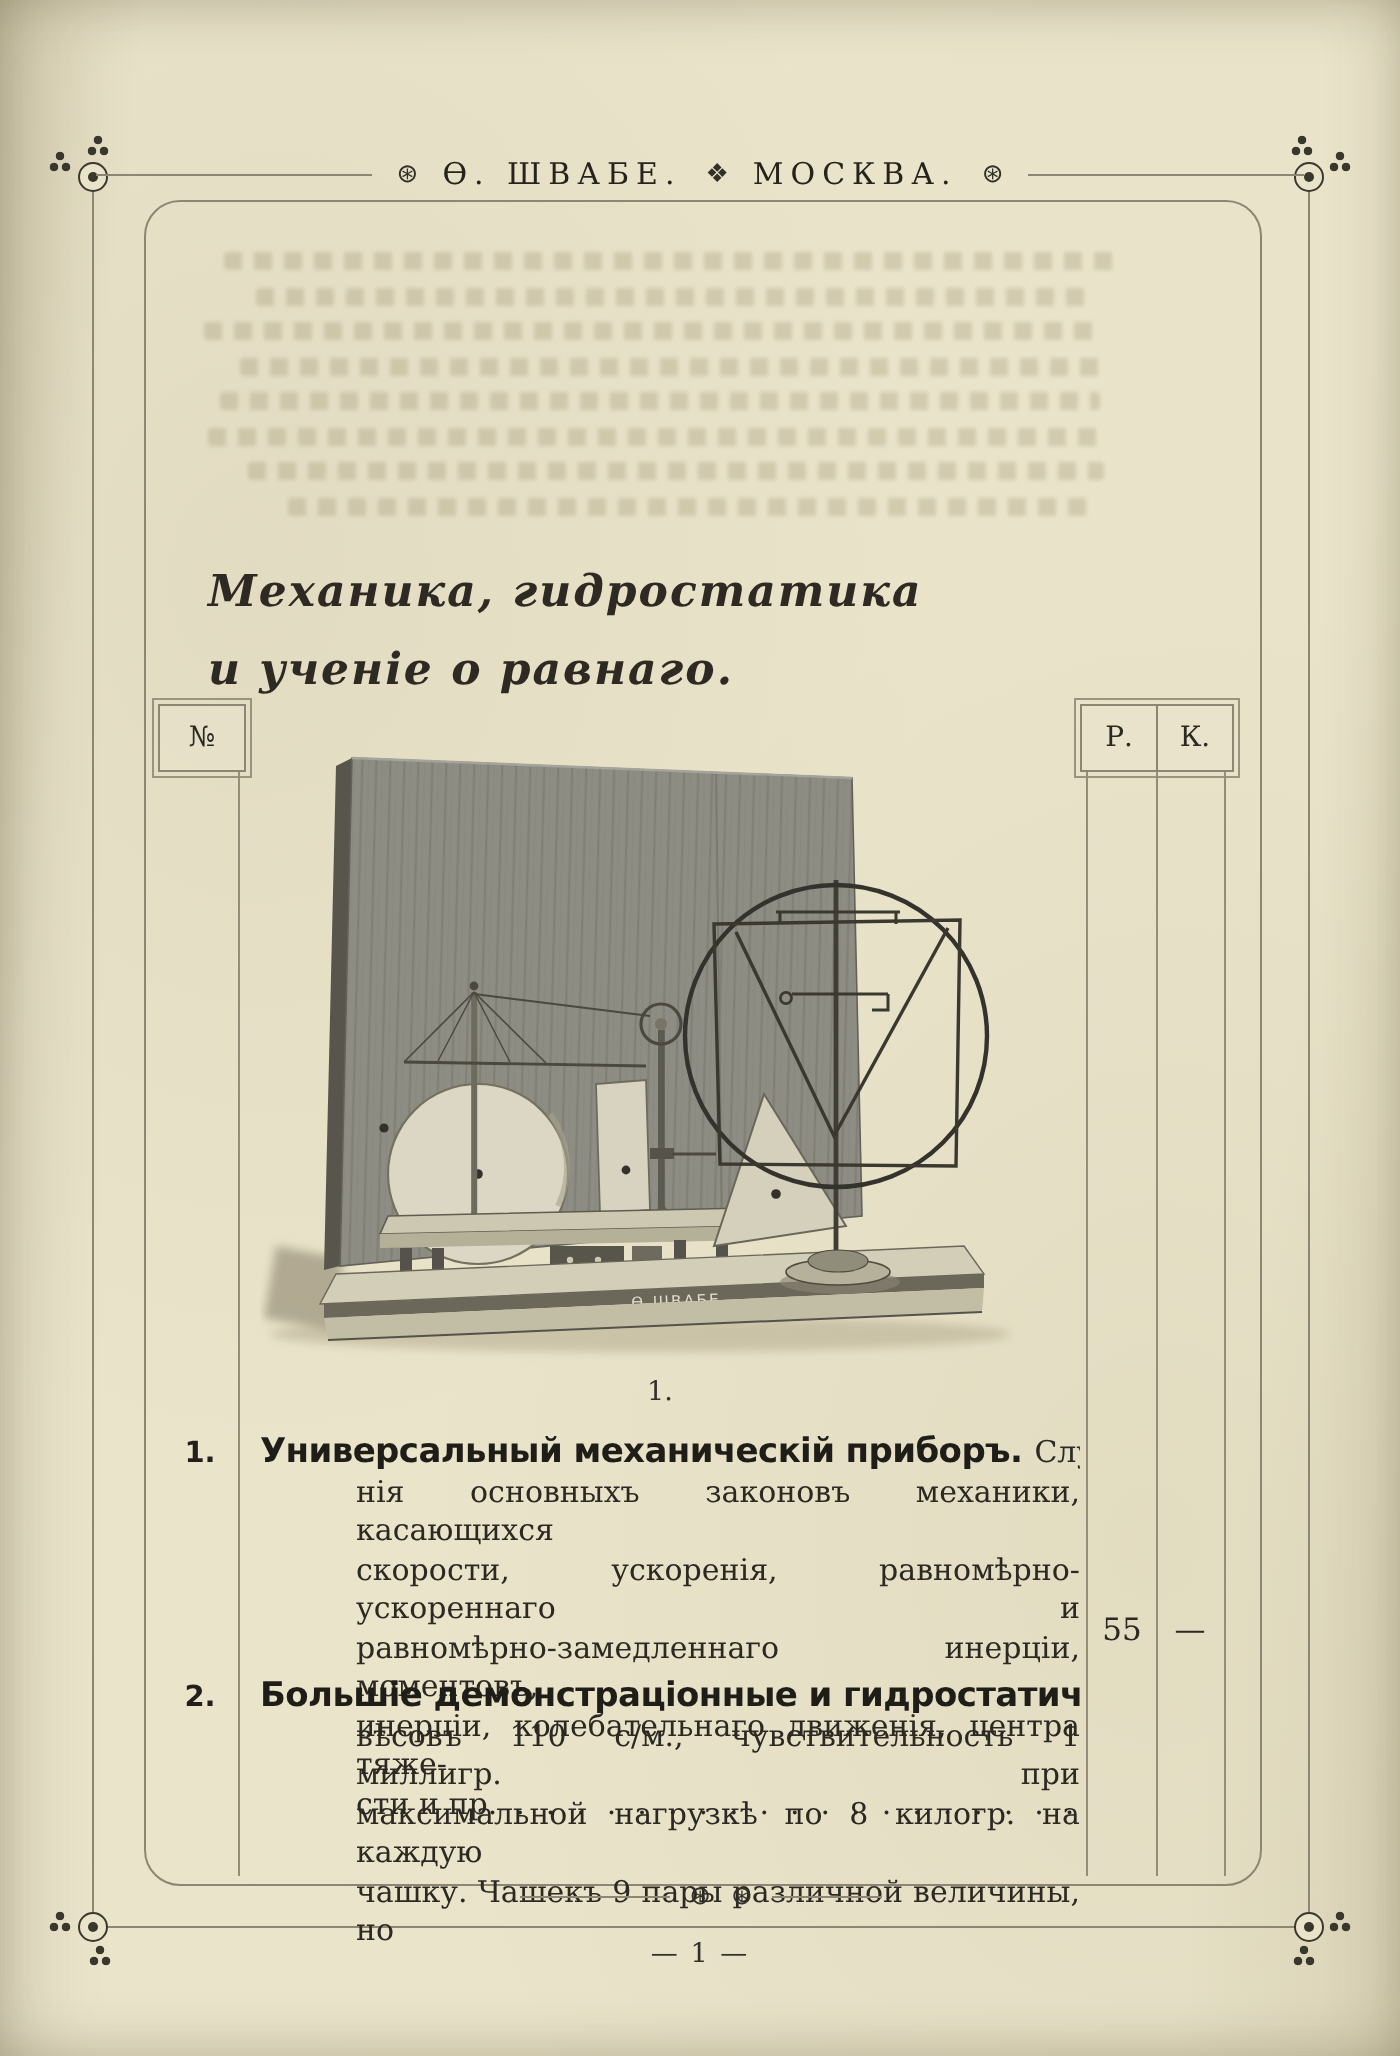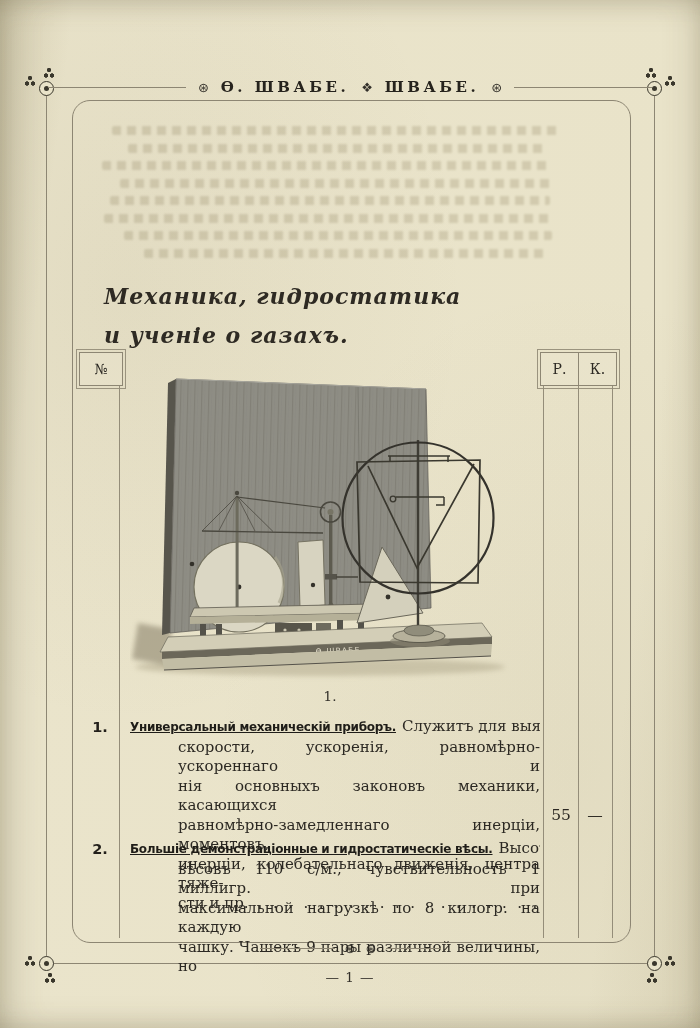--- a/index.html
+++ b/index.html
@@ -29,21 +29,21 @@
     background:
       radial-gradient(circle at 3px 8.5px, #3a372c 2px, transparent 2.3px),
       radial-gradient(circle at 9px 8.5px, #3a372c 2px, transparent 2.3px),
       radial-gradient(circle at 6px 3px,   #3a372c 2px, transparent 2.3px);}
 
   
   .band{position:absolute; display:flex; align-items:center; gap:12px;}
   .band .rule{height:1px; background:#8d8673;}
   .band .grow{flex:1;}
   .orn{font-family:"DejaVu Sans",sans-serif; font-size:13px; color:#33302a; line-height:1;}
-  .bandtext{font-weight:bold; font-size:15px; letter-spacing:3.5px; white-space:nowrap; color:#26231d;}
+  .bandtext{font-weight:normal; font-size:15px; letter-spacing:3.5px; white-space:nowrap; color:#26231d;}
 
   
   .ghost{position:absolute; left:98px; top:126px; width:462px; filter:blur(1.1px); opacity:.85;}
   .gl{height:9px; margin-bottom:8.5px; border-radius:2px;
       background:repeating-linear-gradient(90deg, rgba(128,116,80,.26) 0 9px, transparent 9px 15px);}
 
   
   .frame{position:absolute; left:72px; top:100px; width:557px; height:841px;
          border:1.4px solid #8d8673; border-radius:18px;}
   .hdrbox{position:absolute; display:flex; align-items:center; justify-content:center;
@@ -59,22 +59,22 @@
   
   .fig{position:absolute; left:130px; top:365px; width:400px; height:320px;}
   .figcap{position:absolute; left:130px; top:688px; width:400px; text-align:center;
           font-size:13.5px; color:#33302a;}
 
   
   .itemnum{position:absolute; left:84px; width:32px; text-align:center;
            font-family:"DejaVu Sans",sans-serif; font-weight:bold; font-size:14.5px; color:#221f1a;}
   .itemtext{position:absolute; left:130px; width:410px; font-size:15px; line-height:19.5px; color:#2c2923;}
   .fl{display:flex; justify-content:space-between; align-items:baseline; white-space:nowrap; overflow:hidden;}
-  .lead{font-family:"DejaVu Sans",sans-serif; font-weight:bold; font-size:12px;
-        letter-spacing:-0.3px; color:#1f1d18; margin-right:6px;text-decoration:underline;}
+  .lead{font-family:"DejaVu Sans",sans-serif; font-weight:bold; font-size:17px;
+        letter-spacing:-0.3px; color:#1f1d18; margin-right:6px;}
   .cont{margin-left:48px; text-align:justify; text-align-last:justify;}
   .lastline{margin-left:48px; display:flex; align-items:baseline;}
   .leaders{flex:1; overflow:hidden; white-space:nowrap; letter-spacing:10.5px; margin-left:9px; color:#2c2923;}
   .price{position:absolute; top:806px; font-size:15.5px; text-align:center; color:#2c2923;}
 
   .pagenum{position:absolute; left:0; top:969px; width:700px; text-align:center;
            font-size:13.5px; letter-spacing:1px; color:#33302a;}
 </style>
 </head>
 <body>
@@ -105,41 +105,41 @@
     <div class="ring"></div>
       <div class="tre" style="left:10px; top:-8px;"></div>
       <div class="tre" style="left:-8px; top:9px;"></div>
   </div>
 
   <div class="band" style="left:48px; top:78px; width:604px;">
     <div class="rule grow"></div>
     <span class="orn">⊛</span>
     <span class="bandtext">Ѳ. ШВАБЕ.</span>
     <span class="orn">❖</span>
-    <span class="bandtext">ШВАБЕ.</span>
+    <span class="bandtext">МОСКВА.</span>
     <span class="orn">⊛</span>
     <div class="rule grow"></div>
   </div>
 
   <div class="ghost">
     <div class="gl" style="margin-left:14px;"></div>
     <div class="gl" style="margin-left:30px; width:420px;"></div>
     <div class="gl" style="margin-left:4px;  width:448px;"></div>
     <div class="gl" style="margin-left:22px; width:432px;"></div>
     <div class="gl" style="margin-left:12px; width:440px;"></div>
     <div class="gl" style="margin-left:6px;  width:450px;"></div>
     <div class="gl" style="margin-left:26px; width:428px;"></div>
     <div class="gl" style="margin-left:46px; width:400px;"></div>
   </div>
 
   <div class="frame"></div>
 
   <div class="title">
     <div>Механика, гидростатика</div>
-    <div>и ученіе о газахъ.</div>
+    <div>и ученіе о равнаго.</div>
   </div>
 
   <div class="hdrbox" style="left:79px; top:352px; width:42px; height:32px;">
     <span>№</span>
   </div>
   <div class="hdrbox" style="left:540px; top:352px; width:75px; height:32px; padding:0;">
     <span style="flex:1; text-align:center;">Р.</span>
     <span style="flex:1; text-align:center; border-left:1px solid #8d8673; line-height:32px;">К.</span>
   </div>
 
@@ -243,22 +243,22 @@
   </svg>
 
   <div class="figcap">1.</div>
 
   <div class="itemnum" style="top:719px;">1.</div>
   <div class="itemtext" style="top:717px;">
     <div class="fl">
       <span class="lead">Универсальный механическій приборъ.</span>
       <span>Служитъ для выясне-</span>
     </div>
+    <div class="cont">нія основныхъ законовъ механики, касающихся</div>
     <div class="cont">скорости, ускоренія, равномѣрно-ускореннаго и</div>
-    <div class="cont">нія основныхъ законовъ механики, касающихся</div>
     <div class="cont">равномѣрно-замедленнаго инерціи, моментовъ,</div>
     <div class="cont">инерціи, колебательнаго движенія, центра тяже-</div>
     <div class="lastline">
       <span>сти и пр.</span>
       <span class="leaders">......................</span>
     </div>
   </div>
   <div class="price" style="left:545px; width:32px;">55</div>
   <div class="price" style="left:579px; width:32px;">—</div>
 

